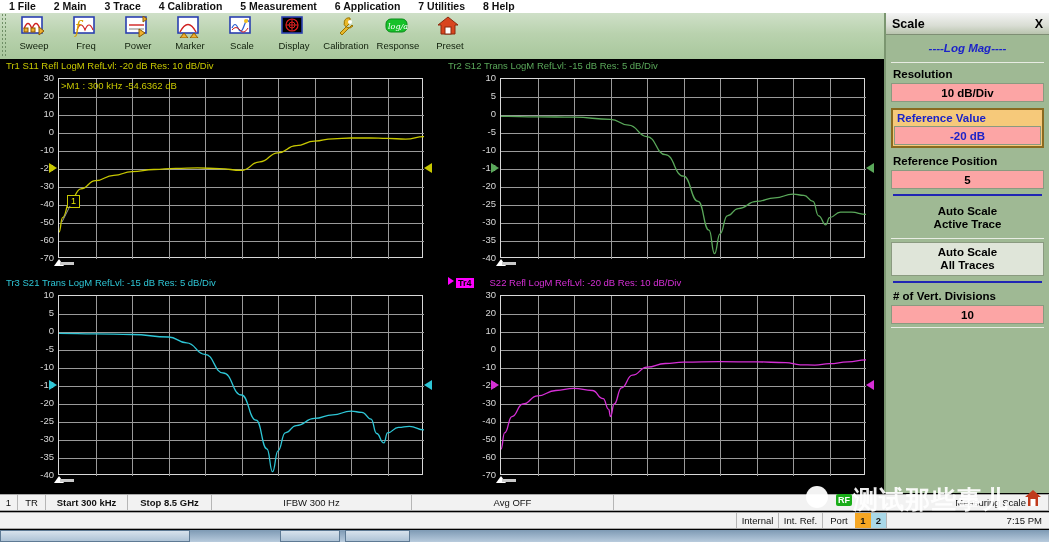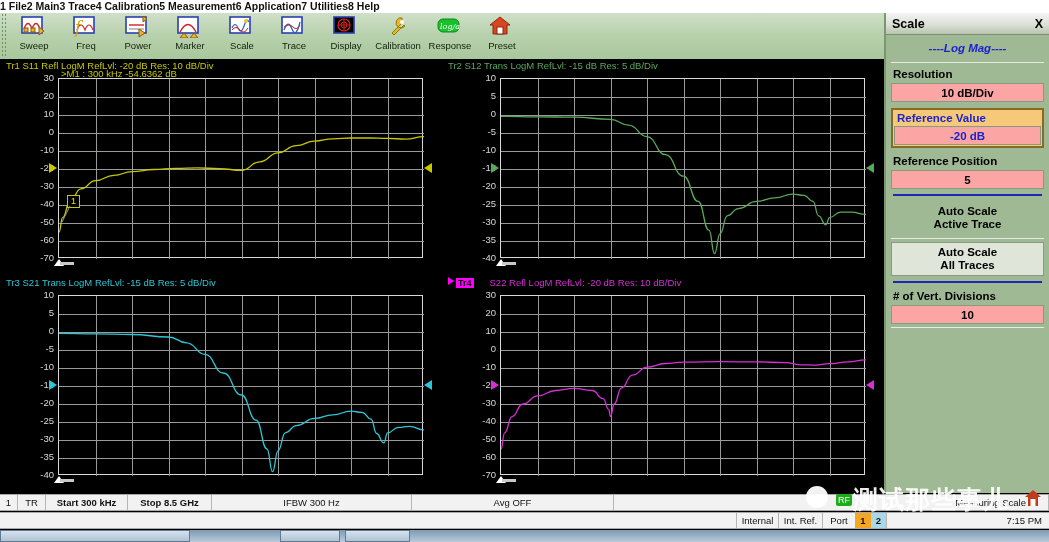--- a/index.html
+++ b/index.html
@@ -2,21 +2,21 @@
 <html><head>
 <meta charset="utf-8">
 <style>
   html,body{margin:0;padding:0;background:#000;}
   body{width:1049px;height:542px;overflow:hidden;font-family:"Liberation Sans",sans-serif;}
   #app{position:relative;width:1049px;height:542px;background:#000;}
 
   
   .menubar{position:absolute;left:0;top:0;width:1049px;height:13px;background:#ffffff;
            display:flex;align-items:center;}
-  .menubar .mi{font-size:10.5px;font-weight:bold;color:#111;padding:0 0;white-space:nowrap;line-height:13px;}
+  .menubar .mi{font-size:10.5px;font-weight:bold;color:#111;padding:0 9px;white-space:nowrap;line-height:13px;}
 
   
   .toolbar{position:absolute;left:0;top:13px;width:884px;height:46px;
            background:linear-gradient(to bottom,#cfe0c8 0%,#b9d2ae 45%,#a8c79c 100%);
            border-bottom:1px solid #6d8a63;display:flex;align-items:flex-start;}
   .grip{width:7px;height:44px;margin-left:1px;
         background-image:radial-gradient(circle,#6f8f66 1px, transparent 1px);
         background-size:3px 4px;}
   .tbtn{width:52px;height:45px;display:flex;flex-direction:column;align-items:center;
         justify-content:flex-start;padding-top:3px;cursor:pointer;}
@@ -78,21 +78,21 @@
   .taskbar{position:absolute;left:0;top:530px;width:1049px;height:12px;
            background:linear-gradient(to bottom,#7e9ab4,#b8cbdd);}
   .tbseg{position:absolute;top:0;height:12px;border:1px solid #5e7a94;box-sizing:border-box;
          background:linear-gradient(to bottom,#d7e2ec,#aec3d6);}
 
   
   .wm{position:absolute;pointer-events:none;}
   .wmtext{font-size:25px;font-weight:bold;color:rgba(255,255,255,0.92);white-space:nowrap;
           font-family:"DejaVu Sans",sans-serif;letter-spacing:1px;}
   .wmcircle{width:22px;height:22px;border-radius:50%;background:rgba(255,255,255,0.95);}
-  .wmbadge{background:#1aad19;color:#fff;font-size:9px;font-weight:normal;padding:1px 2px;border-radius:2px;}
+  .wmbadge{background:#1aad19;color:#fff;font-size:9px;font-weight:bold;padding:1px 2px;border-radius:2px;}
 </style>
 </head>
 <body>
 
 <div id="app">
 
   <div class="menubar" id="menubar">
       <div class="mi">1 File</div>
       <div class="mi">2 Main</div>
       <div class="mi">3 Trace</div>
@@ -144,28 +144,20 @@
           <div class="lb">Marker</div>
         </div>
         <div class="tbtn">
           <div class="ic"><svg width="26" height="22" viewBox="0 0 26 22">
               <rect x="1" y="1" width="20" height="16" fill="#ffffff" stroke="#2a3fb0" stroke-width="1.6"></rect>
               <path d="M3 12 Q6 5 9 12 T15 10 T20 6" stroke="#2a5fd0" fill="none" stroke-width="1.2"></path>
               <path d="M3 14 Q7 9 11 14 T19 12" stroke="#d02020" fill="none" stroke-width="1"></path>
               <circle cx="17" cy="5" r="2" fill="#f0c020"></circle>
             </svg></div>
           <div class="lb">Scale</div>
-        </div>
-        <div class="tbtn">
-          <div class="ic"><svg width="26" height="22" viewBox="0 0 26 22">
-              <rect x="1" y="1" width="20" height="16" fill="#ffffff" stroke="#2a3fb0" stroke-width="1.6"></rect>
-              <path d="M3 14 Q7 3 11 13 T19 6" stroke="#2a5fd0" fill="none" stroke-width="1.3"></path>
-              <path d="M3 11 Q8 7 12 11 T19 9" stroke="#d02020" fill="none" stroke-width="1"></path>
-            </svg></div>
-          <div class="lb">Trace</div>
         </div>
         <div class="tbtn">
           <div class="ic"><svg width="26" height="22" viewBox="0 0 26 22">
               <rect x="1" y="1" width="20" height="16" fill="#000" stroke="#2a3fb0" stroke-width="1.6"></rect>
               <circle cx="11" cy="9" r="6" fill="none" stroke="#e02020" stroke-width="1.2"></circle>
               <circle cx="11" cy="9" r="3" fill="none" stroke="#e02020" stroke-width="1"></circle>
               <line x1="5" y1="9" x2="17" y2="9" stroke="#e02020" stroke-width="1"></line>
               <line x1="11" y1="3" x2="11" y2="15" stroke="#e02020" stroke-width="1"></line>
             </svg></div>
           <div class="lb">Display</div>
@@ -228,21 +220,21 @@
         <div class="ylab" style="left: 28px; top: 104px;">-20</div>
         <div class="ylab" style="left: 28px; top: 122px;">-30</div>
         <div class="ylab" style="left: 28px; top: 140px;">-40</div>
         <div class="ylab" style="left: 28px; top: 158px;">-50</div>
         <div class="ylab" style="left: 28px; top: 176px;">-60</div>
         <div class="ylab" style="left: 28px; top: 194px;">-70</div>
         <div class="refmk" style="left: 49px; top: 104px; border-left: 8px solid rgb(200, 200, 0);"></div>
         <div class="refmk" style="left: 424px; top: 104px; border-right: 8px solid rgb(200, 200, 0);"></div>
         <div class="botmk" style="left: 54px; top: 200px;"></div>
         <div class="botbar" style="left: 60px; top: 203px; width: 14px;"></div>
-        <div class="mkinfo" style="left: 61px; top: 9px; color: rgb(200, 200, 0);">&gt;M1 :  300 kHz  -54.6362  dB</div>
+        <div class="mkinfo" style="left: 61px; top: 21px; color: rgb(200, 200, 0);">&gt;M1 :  300 kHz  -54.6362  dB</div>
         <div class="mkbox" style="left: 67px; top: 136px;">1</div>
         <svg width="14" height="22" style="position:absolute;left:60px;top:147px">
           <line x1="10" y1="0" x2="2" y2="16" stroke="#9a9a9a" stroke-width="1"></line>
         </svg>
       </div>
       <div class="pane" style="left: 442px; top: 0px; width: 442px; height: 217px;">
         <div class="ptitle" style="color: rgb(90, 168, 90);">Tr2   S12 Trans LogM RefLvl: -15  dB Res: 5  dB/Div</div>
         <div class="plot" style="left: 58px; top: 19px; width: 365px; height: 180px;">
           <svg class="gridsvg" width="365" height="180">
             <line x1="37.5" y1="0" x2="37.5" y2="180" stroke="#9a9a9a" stroke-width="1"></line>

